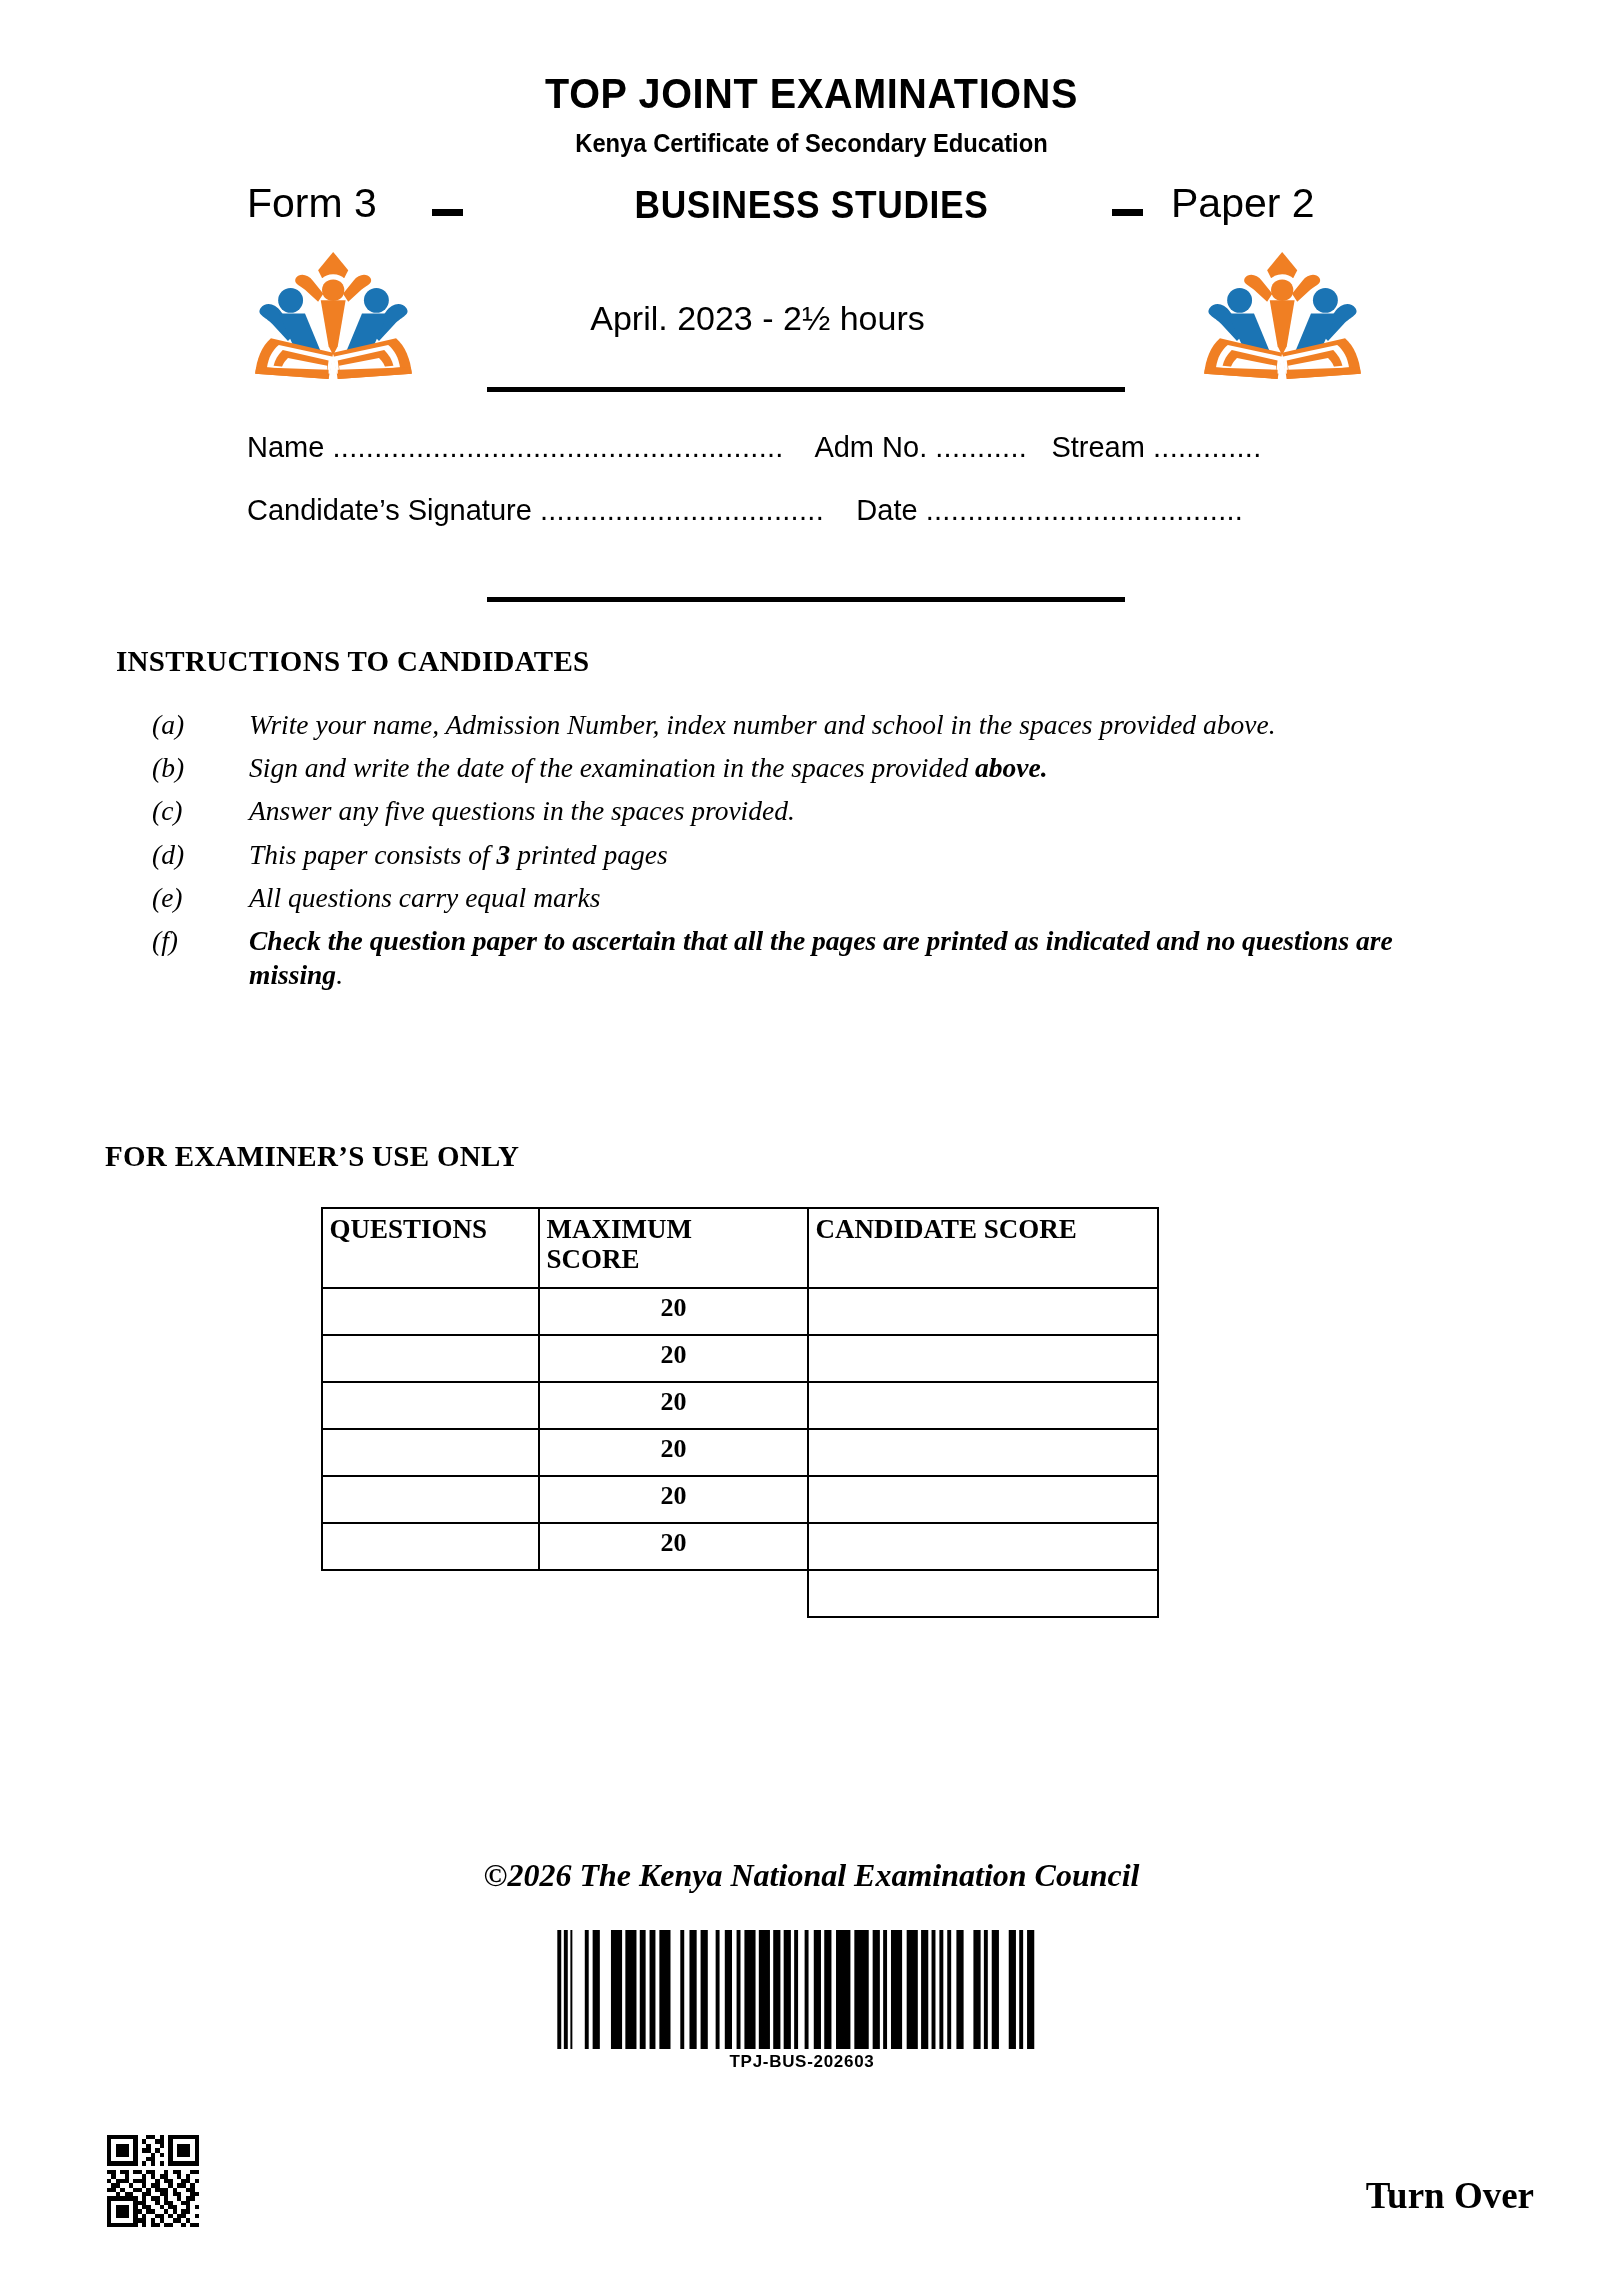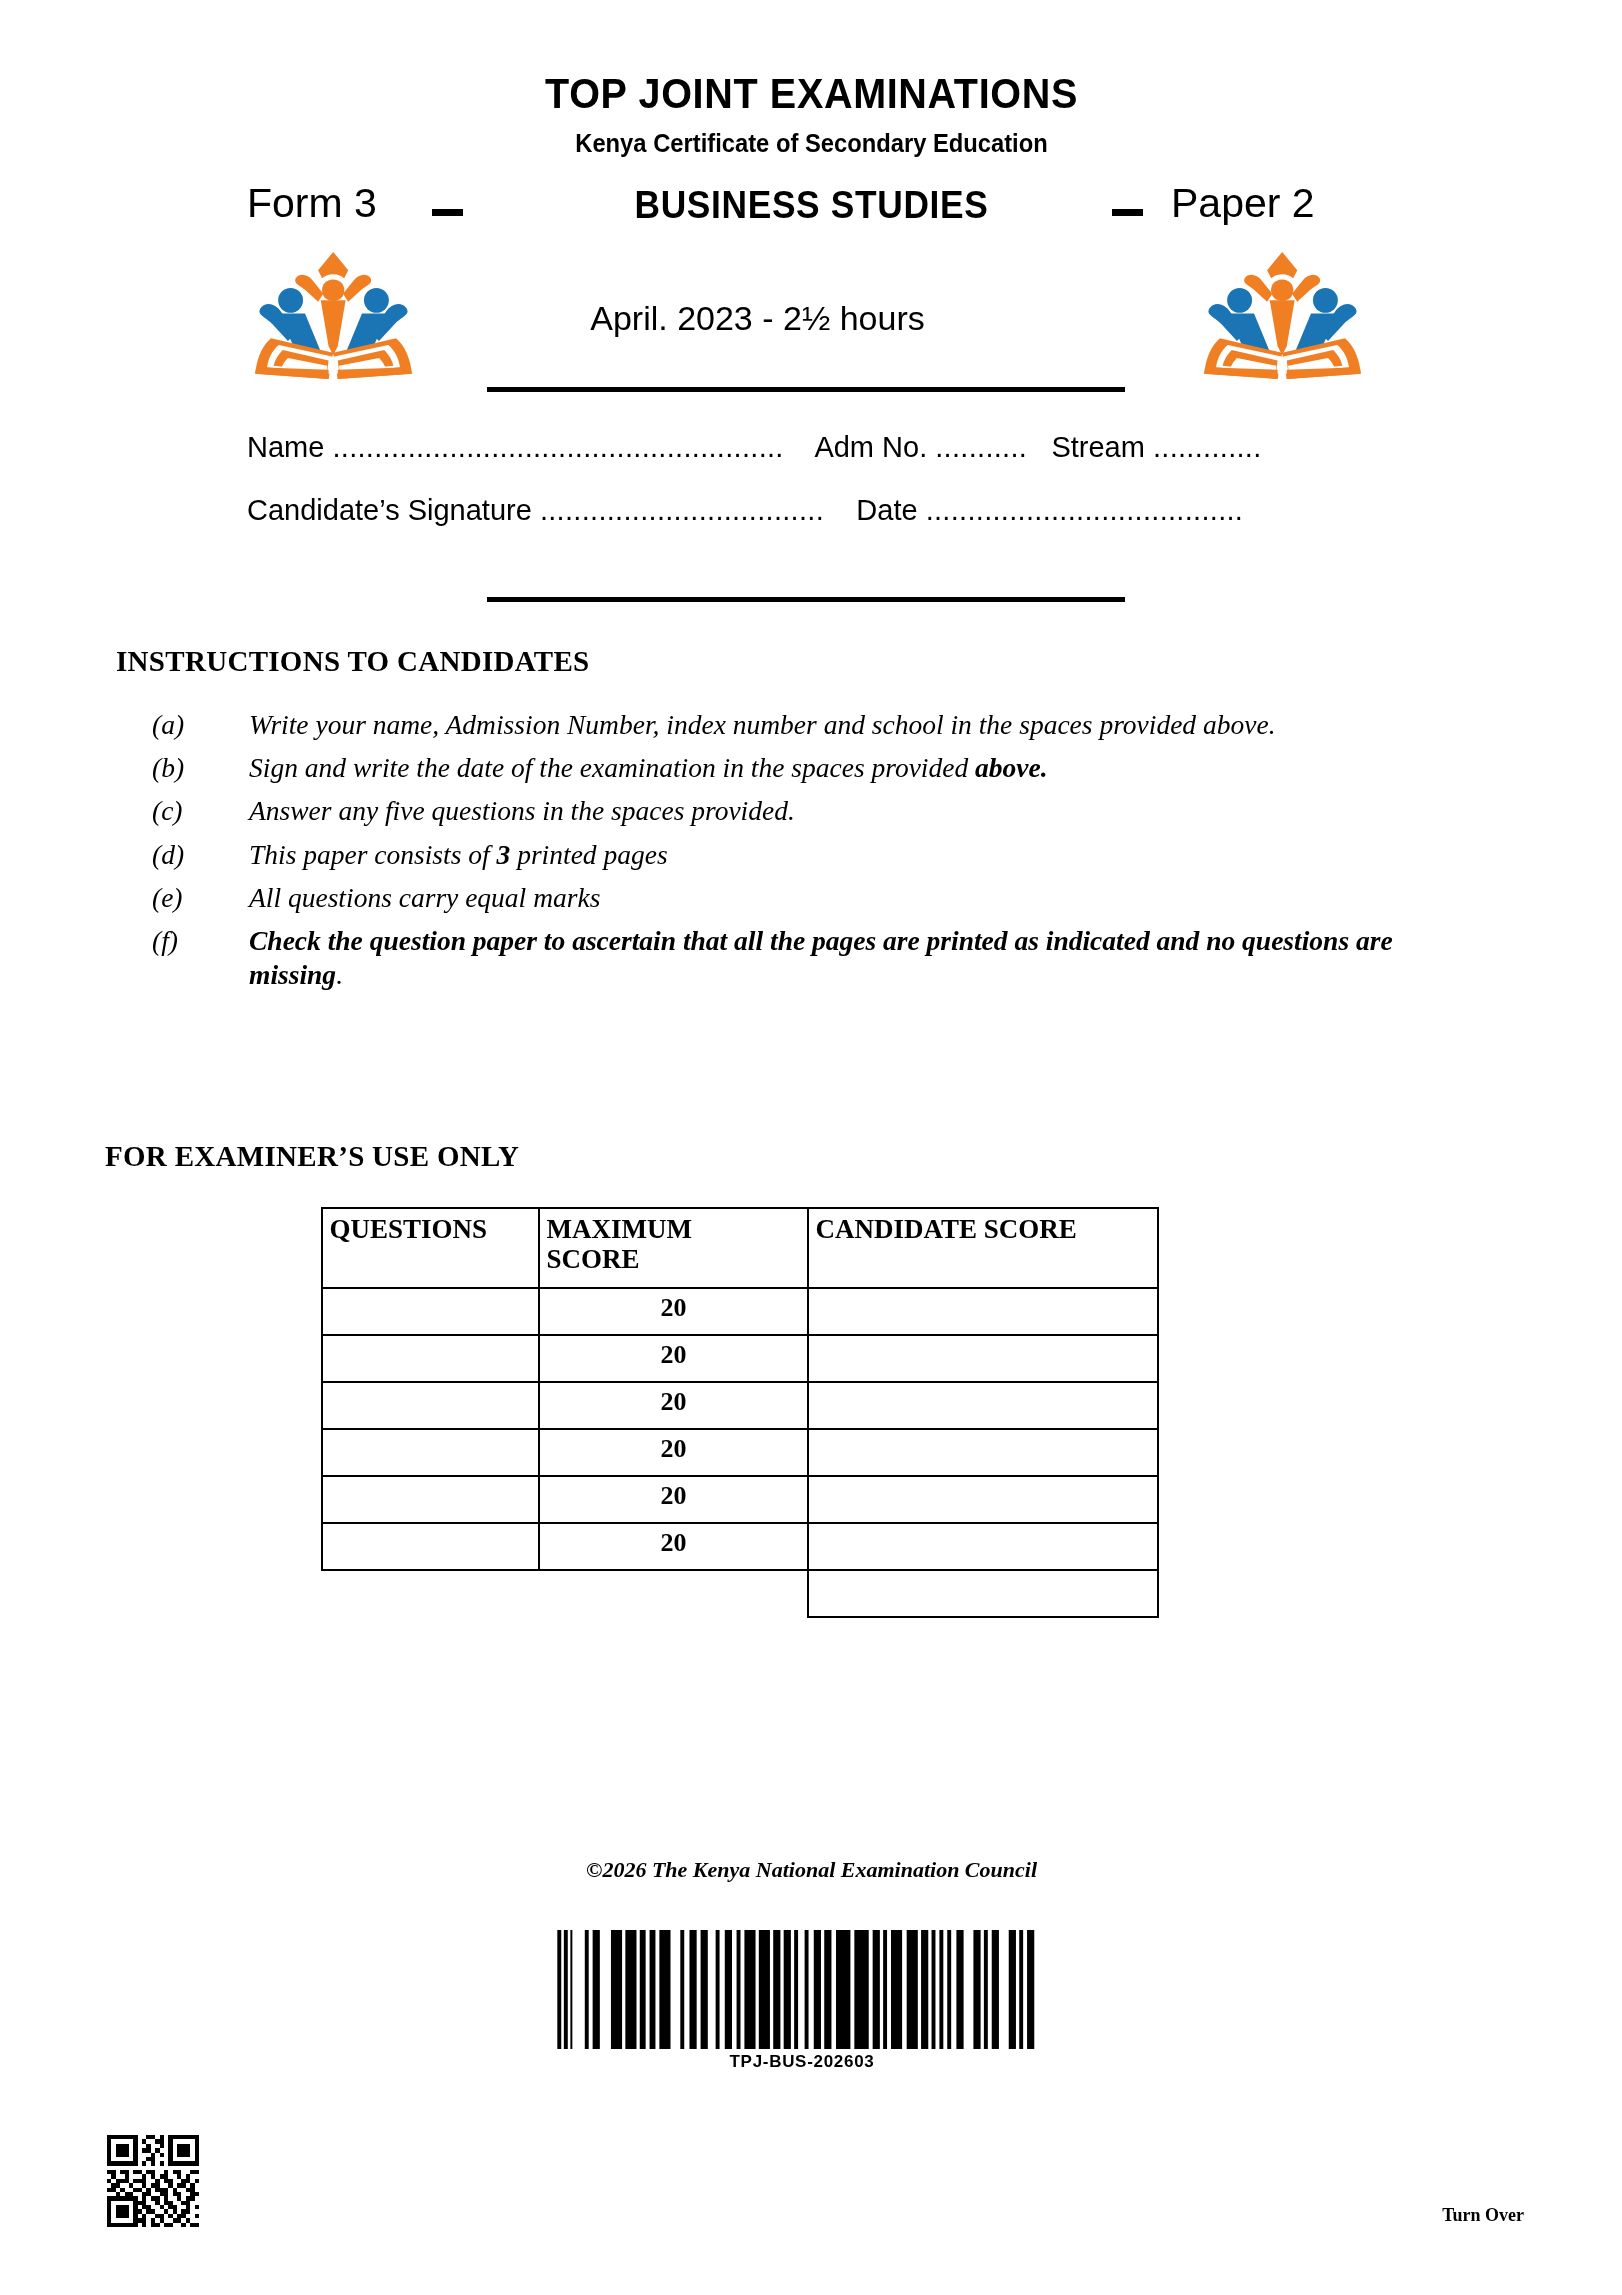--- a/index.html
+++ b/index.html
@@ -215,21 +215,21 @@
   .no-border { border: none !important; }
   #total-row td { height: 72px; }
 
   
   #copyright {
     position: absolute;
     left: 0;
     top: 1857px;
     width: 1623px;
     text-align: center;
-    font-size: 22px;
+    font-size: 32px;
     font-style: italic;
     font-weight: 700;
   }
   #barcode-wrap {
     position: absolute;
     left: 556px;
     top: 1930px;
     width: 492px;
     height: 119px;
   }
@@ -248,25 +248,24 @@
   #qrcode-wrap {
     position: absolute;
     left: 107px;
     top: 2135px;
     width: 92px;
     height: 92px;
   }
   #qr-svg { display: block; width: 92px; height: 92px; }
   #turn-over {
     position: absolute;
-    right: 99px;
+    right: 89px;
     top: 2174px;
-    font-size: 18px;
-    font-weight: 700;
-    margin-top: 31px;
+    font-size: 37px;
+    font-weight: 700;
   }
 </style>
 </head>
 <body>
 
 <div id="header-block">
 
   <div id="exam-title">TOP JOINT EXAMINATIONS</div>
   <div id="exam-subtitle">Kenya Certificate of Secondary Education</div>
 

